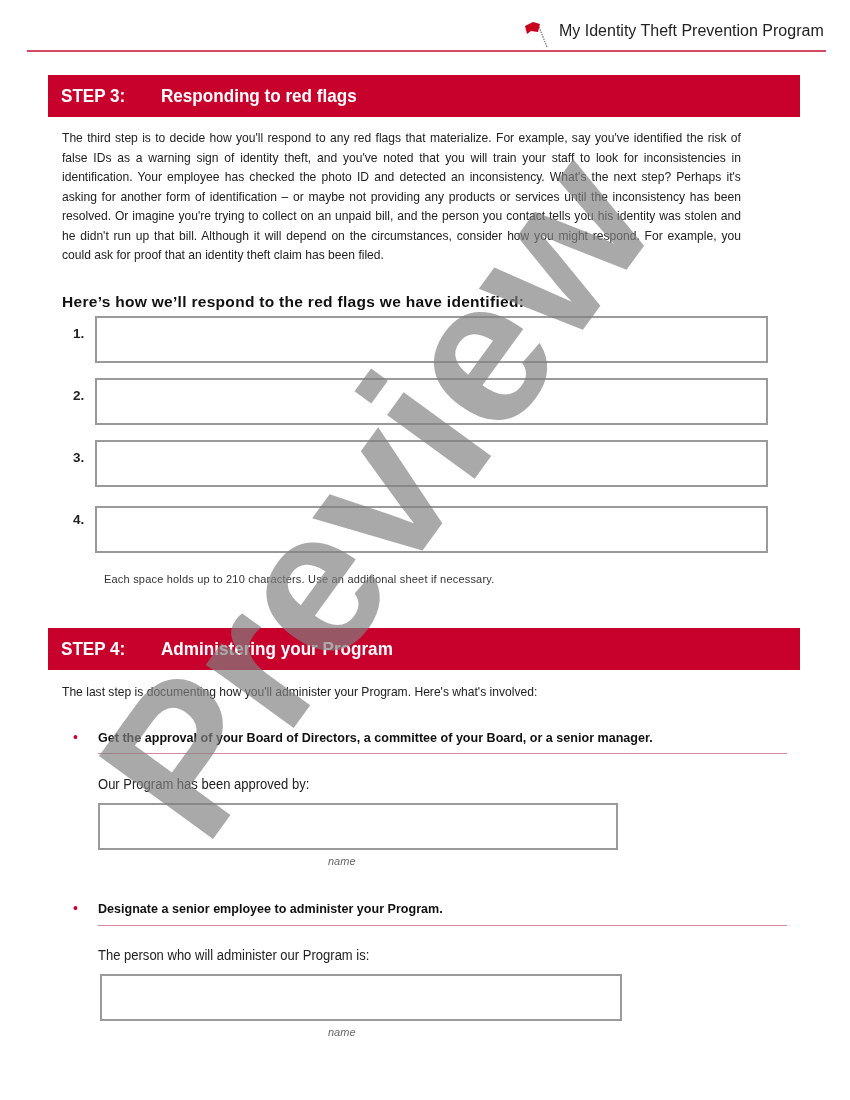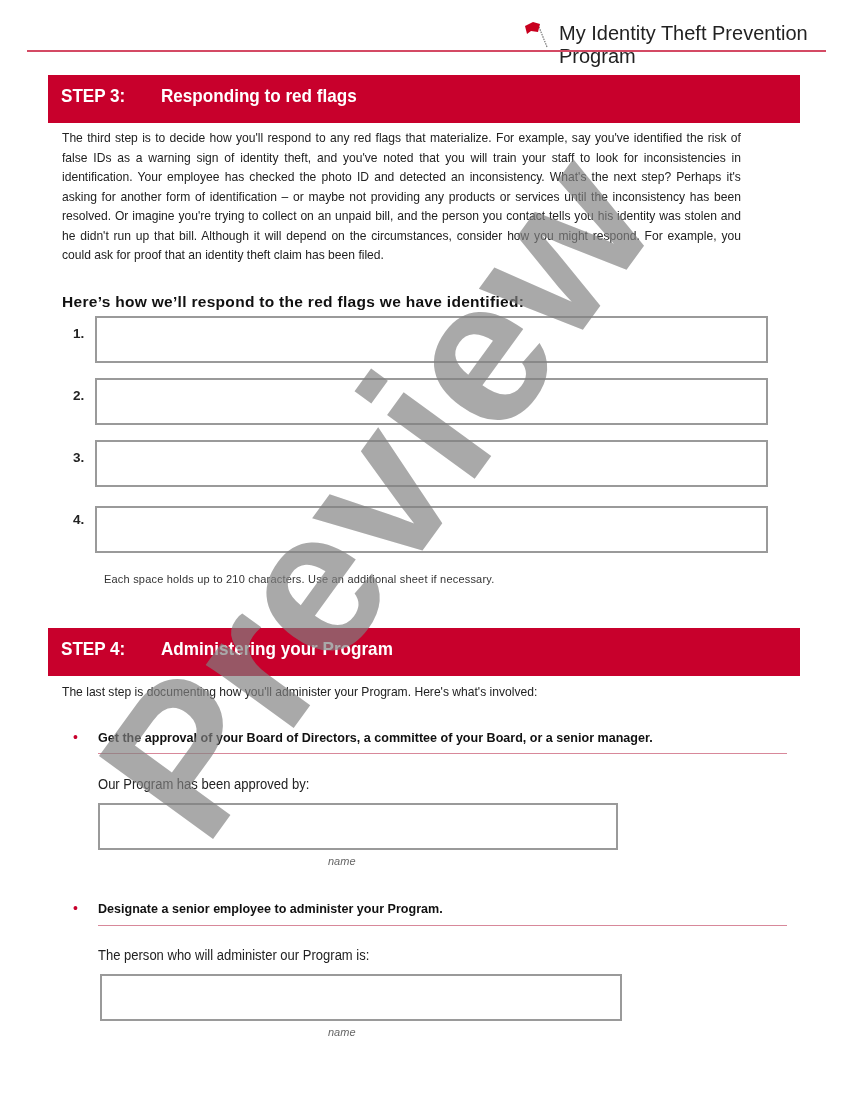--- a/index.html
+++ b/index.html
@@ -1,22 +1,22 @@
 <!DOCTYPE html>
 <html><head>
   <meta charset="utf-8">
   <style>
     html, body { margin: 0; padding: 0; background: #ffffff; }
     body { width: 850px; height: 1100px; position: relative; overflow: hidden;
            font-family: "Liberation Sans Narrow", "Liberation Sans", sans-serif; color: #1a1a1a; }
-    .header-title { position: absolute; left: 559px; top: 22px; font-size: 20px; color: #222; letter-spacing: 0; }
+    .header-title { position: absolute; left: 559px; top: 22px; font-size: 16px; color: #222; letter-spacing: 0; }
     .flag-icon { position: absolute; left: 523px; top: 19px; width: 30px; height: 30px; }
     .header-rule { position: absolute; left: 27px; top: 50px; width: 799px; height: 2px; background: #d44a64; }
 
-    .step-bar { position: absolute; left: 48px; width: 752px; height: 48px; background: #c8002c; color: #fff; }
+    .step-bar { position: absolute; left: 48px; width: 752px; height: 42px; background: #c8002c; color: #fff; }
     .step-bar .step-num { position: absolute; left: 13px; top: 10px; font-size: 19px; font-weight: bold; letter-spacing: 0; transform: scaleX(0.9); transform-origin: left; }
     .step-bar .step-title { position: absolute; left: 113px; top: 10px; font-size: 19px; font-weight: bold; transform: scaleX(0.9); transform-origin: left; }
 
     .para { position: absolute; left: 62px; width: 730px; font-size: 13px; line-height: 19.5px; color: #222; text-align: justify; transform: scaleX(0.93); transform-origin: left; }
     .subhead { position: absolute; left: 62px; top: 284px; font-size: 15.5px; font-weight: bold; color: #111; letter-spacing: 0.3px; margin-top: 9px; }
 
     .num { position: absolute; left: 73px; font-size: 13.5px; font-weight: bold; color: #222; }
     .field-box { position: absolute; background: #fff; border: 2px solid #9a9a9a; box-sizing: border-box; }
     .resp-box { left: 95px; width: 673px; height: 47px; }
 

